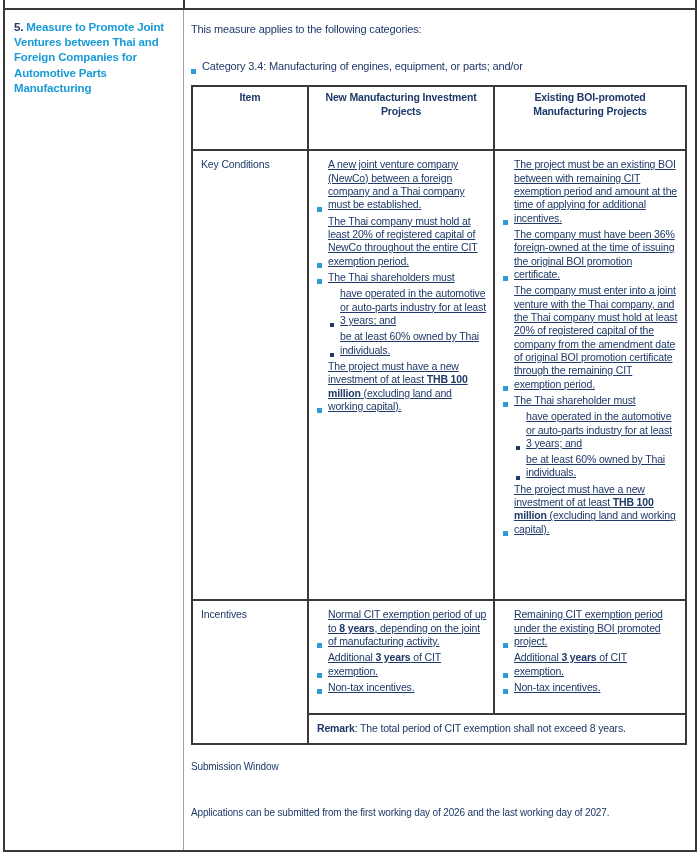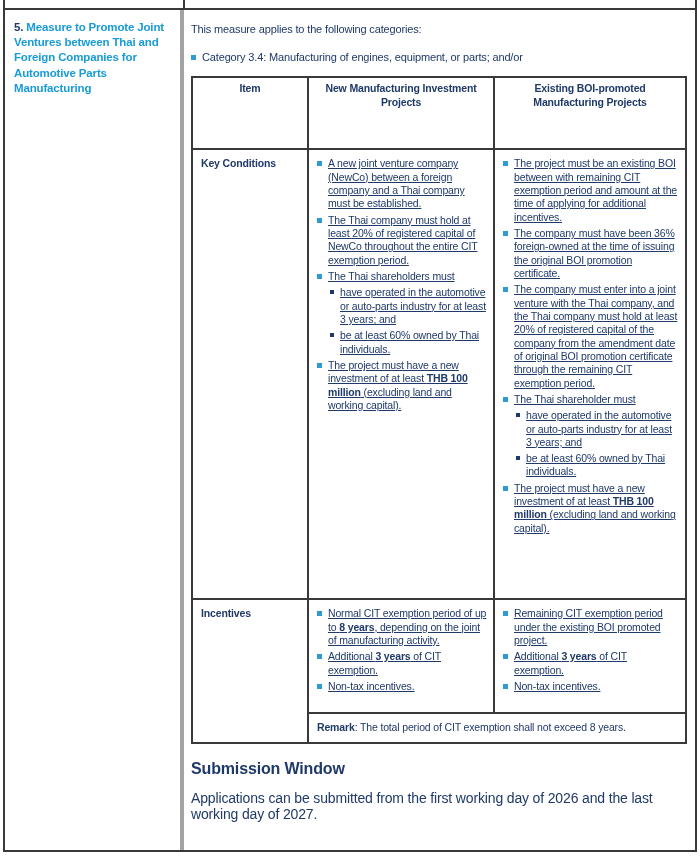--- a/index.html
+++ b/index.html
@@ -17,33 +17,33 @@
     display:flex; flex-direction:column;
   }
   .top-strip {
     height:10px; border-bottom:2px solid #393939;
     display:flex;
   }
   .top-strip .l { width:180px; border-right:2px solid #393939; }
   .top-strip .r { flex:1; }
   .main-row { flex:1; display:flex; min-height:0; }
   .sidebar {
-    width:180px; border-right:4px solid #a3a3a3;
+    width:180px; border-right:1px solid #a3a3a3;
     padding:10px 8px 8px 9px;
   }
   .sidebar-title { font-size:11.5px; font-weight:bold; line-height:1.32; }
   .sidebar-title .num { color:#1f3968; }
   .sidebar-title .txt { color:#189bd7; }
   .content {
     flex:1; padding:12px 8px 8px 7px; font-size:11px;
   }
-  .intro-lead { margin-bottom:15px; line-height:1.3; }
+  .intro-lead { margin-bottom:24px; line-height:1.3; }
   .intro-list .bullet { margin-bottom:4px; }
 
-  .bullet { display:flex; align-items:flex-start; line-height:1.27; }
+  .bullet { display:flex; align-items:flex-end; line-height:1.27; }
   .bullet .sq {
     flex:0 0 auto; width:5px; height:5px; background:#2e9bd5;
     margin:4px 6px 0 0;
   }
   .bullet.sub { margin-left:13px; }
   .bullet.sub .sq { width:4px; height:4px; background:#1f3968; margin-top:4px; }
   .bullet .bt { flex:1; }
   .bullet b { font-weight:bold; }
 
   table.measure {
@@ -51,34 +51,34 @@
     table-layout:fixed;
   }
   table.measure td, table.measure th {
     border:2px solid #393939; vertical-align:top;
     font-size:10.5px; line-height:1.27;
   }
   col.c-item { width:116px; }
   col.c-new { width:186px; }
   col.c-exist { width:192px; }
   th.hdr {
-    height:72px; vertical-align:middle; text-align:center;
+    height:64px; vertical-align:middle; text-align:center;
     font-size:11px; font-weight:bold; padding:4px 10px;
   }
-  td.row-label { font-weight:bold; padding:7px 6px 14px 8px; }
+  td.row-label { font-weight:normal; padding:7px 6px 14px 8px; }
   td.cell-list { padding:7px 6px 8px 8px;text-decoration:underline; }
   td.cell-list .bullet { margin-bottom:3px; }
   tr.r-keycond td { height:450px; }
   tr.r-incent td { height:114px; }
   td.remark-cell { padding:7px 8px; height:28px; vertical-align:middle; }
   td.remark-cell b { font-weight:bold; }
 
   .footer-block { margin-top:16px; }
-  .footer-title { font-weight:bold; font-size:16px; margin-bottom:12px; }
-  .footer-text { font-size:14px; }
+  .footer-title { font-weight:normal; font-size:10px; margin-bottom:0; }
+  .footer-text { font-size:10px;margin-top:35px; }
 </style>
 </head>
 <body>
 
 <div class="page-frame">
   <div class="top-strip">
     <div class="l"></div>
     <div class="r"></div>
   </div>
 

